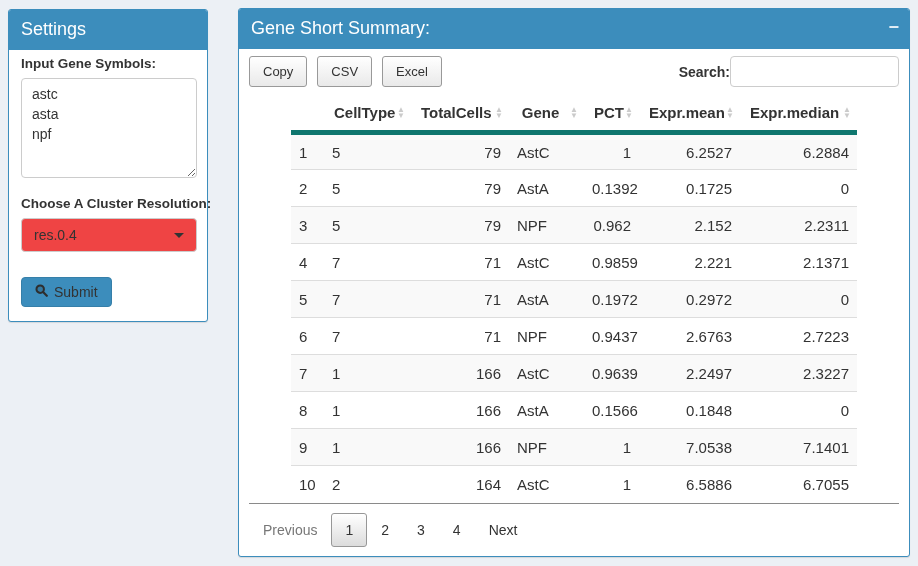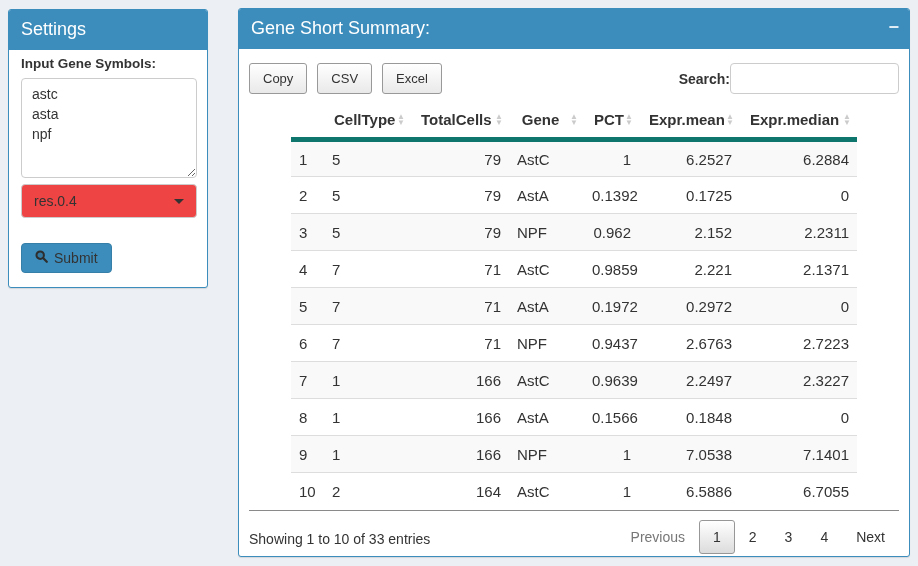--- a/index.html
+++ b/index.html
@@ -92,21 +92,21 @@
     border: 1px solid #367fa9;
     border-radius: 4px;
     padding: 6px 13px;
     font-size: 14px;
     color: #333;
     cursor: pointer;
     font-family: "Liberation Sans", sans-serif;
   }
   
   #summary-box { left: 238px; top: 8px; width: 672px; height: 549px; }
-  .summary-body { padding: 14px 10px; }
+  .summary-body { padding: 7px 10px; }
   .toolbar { display: flex; justify-content: space-between; align-items: flex-start; }
   .dt-buttons { display: flex; gap: 10px; }
   .dt-button {
     border: 1px solid #999;
     border-radius: 3px;
     background: linear-gradient(to bottom, #ffffff 0%, #e9e9e9 100%);
     color: #333;
     font-size: 13px;
     padding: 7px 13px;
     cursor: pointer;
@@ -198,20 +198,21 @@
 <div class="box" id="settings-box">
   <div class="box-header">
     <span>Settings</span>
   </div>
   <div class="settings-body">
     <div class="field-label">Input Gene Symbols:</div>
     <textarea class="gene-textarea" spellcheck="false" style="">astc
 asta
 npf</textarea>
 
+    <div class="field-label" style="margin-top:14px;">Choose A Cluster Resolution:</div>
     <div class="select-box">
       <span>res.0.4</span>
       <span class="caret-down"></span>
     </div>
 
     <button class="submit-btn">
       <span class="mag-icon">
         <svg width="13" height="13" viewBox="0 0 14 14">
           <circle cx="5.6" cy="5.6" r="4" fill="rgba(0,0,0,0.15)" stroke="#2e2e2e" stroke-width="2.2"></circle>
           <line x1="8.7" y1="8.7" x2="12.7" y2="12.7" stroke="#2e2e2e" stroke-width="2.4" stroke-linecap="round"></line>
@@ -372,21 +373,20 @@
               <td class="c3">AstC</td>
               <td class="c4">1</td>
               <td class="c5">6.5886</td>
               <td class="c6">6.7055</td>
             </tr>
           </tbody>
       </table>
     </div>
 
     <div class="table-footer">
-      <div class="info-text">Showing 1 to 10 of 33 entries</div>
       <div class="pagination">
           <button class="page-item disabled">Previous</button>
           <button class="page-item current">1</button>
           <button class="page-item">2</button>
           <button class="page-item">3</button>
           <button class="page-item">4</button>
           <button class="page-item">Next</button>
         </div>
     </div>
 

